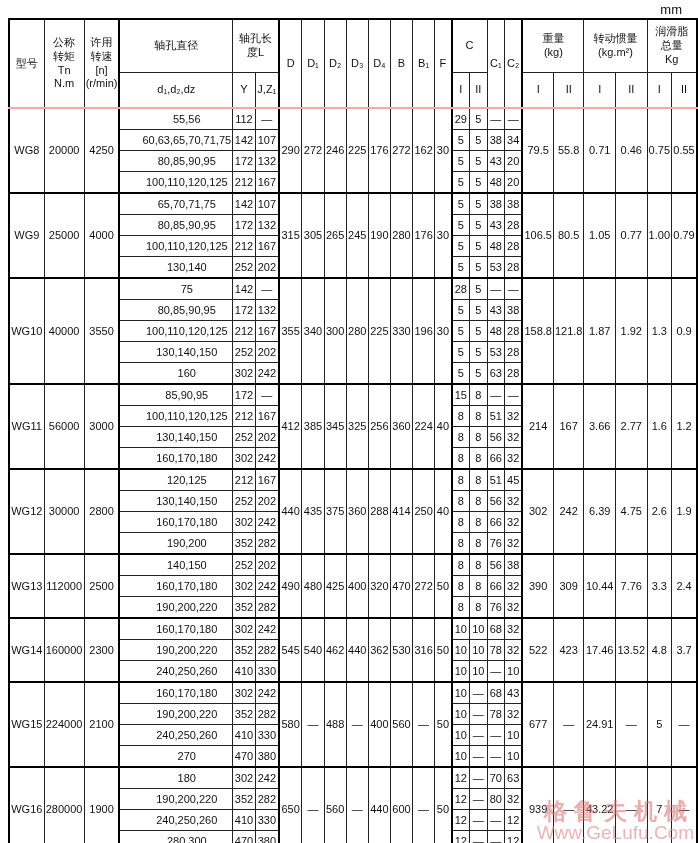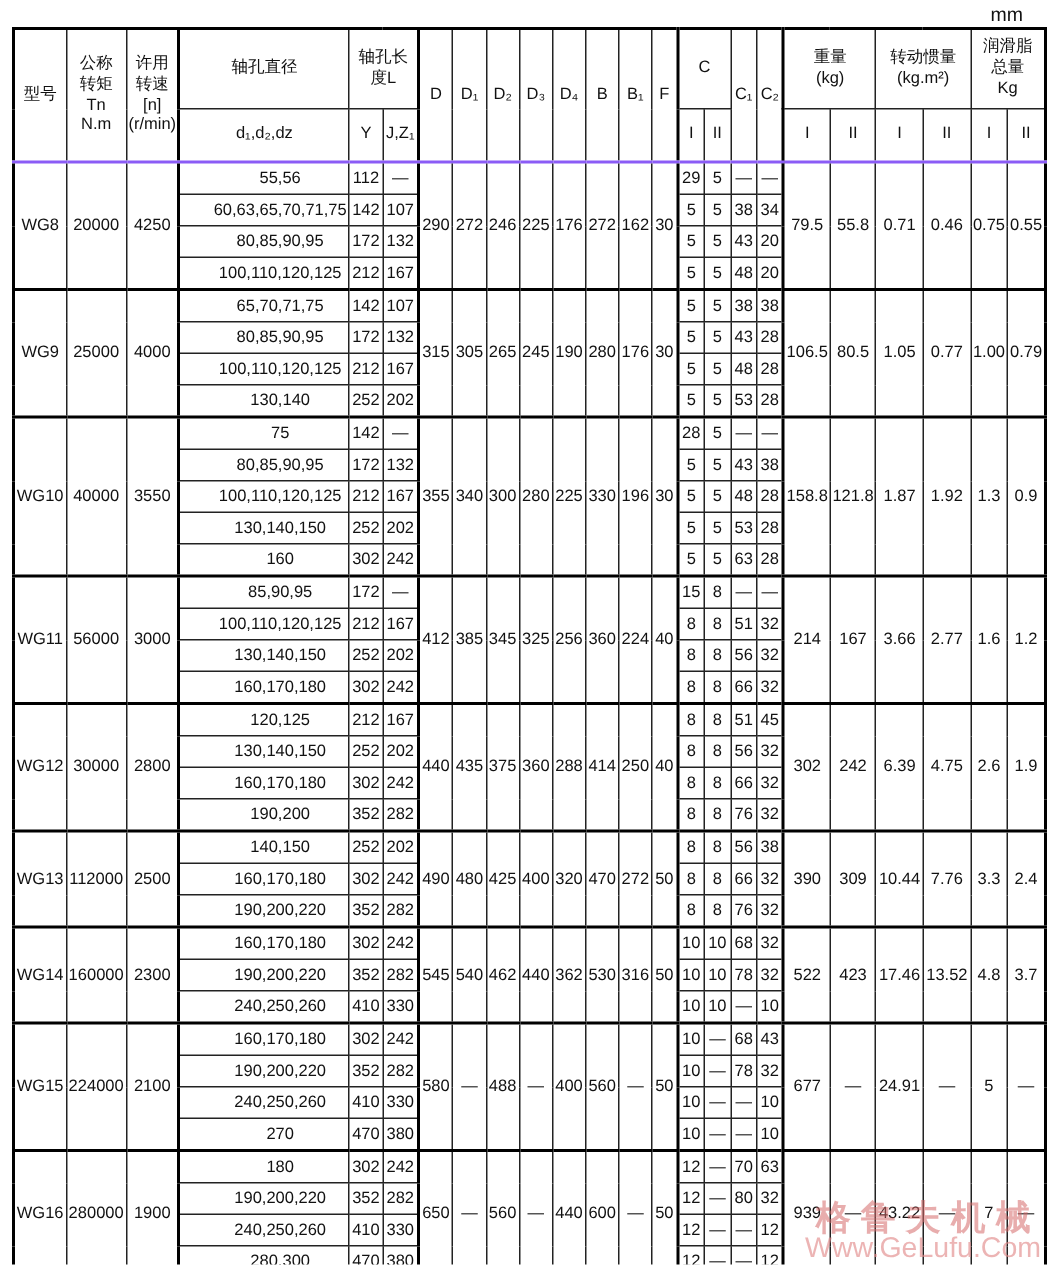--- a/index.html
+++ b/index.html
@@ -15,21 +15,21 @@
   }
   th, td {
     border:1px solid #222; text-align:center; vertical-align:middle;
     font-size:11px; font-weight:normal; padding:0 1px; color:#111;
     overflow:hidden;
   }
   thead th { white-space:pre-line; line-height:1.25; }
   thead tr.h1 th { height:52px; }
   thead tr.h2 th { height:34px; }
   thead { border-bottom:2px solid #000; }
-  thead tr.h2 th, thead th[rowspan] { border-bottom:2px solid #8b5cf6; }
+  thead tr.h2 th, thead th[rowspan] { border-bottom:2px solid #fca5a5; }
   tbody td { height:20px; line-height:1; }
   td.bores { text-align:center; padding-left:22px; }
   .gb { border-bottom:2px solid #000 !important; }
   .bL2 { border-left:2px solid #000 !important; }
   .bR2 { border-right:2px solid #000 !important; }
   .watermark {
     position:absolute; right:4px; bottom:0px; text-align:right;
     pointer-events:none; line-height:1.05;padding-left:16px;
   }
   .watermark .l1 { font-size:23px; font-weight:bold; letter-spacing:7px; color:rgba(214,106,106,0.55); }

